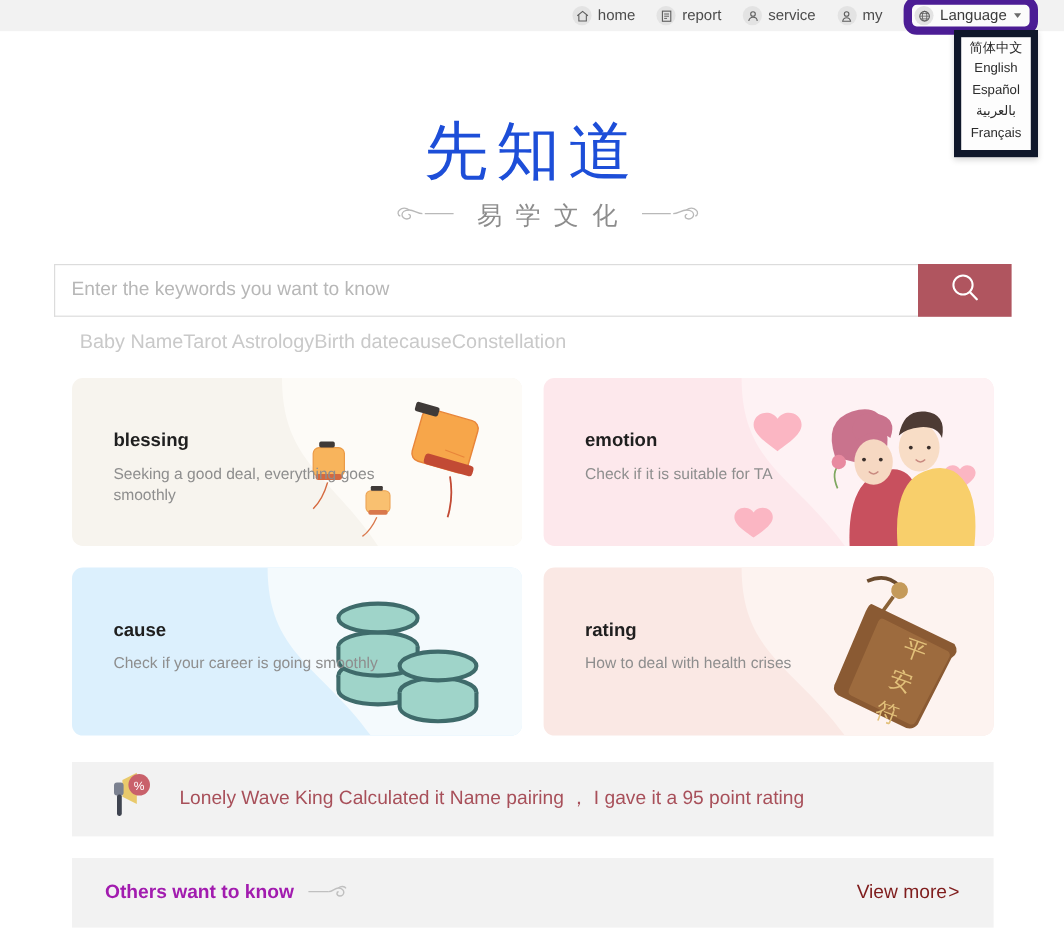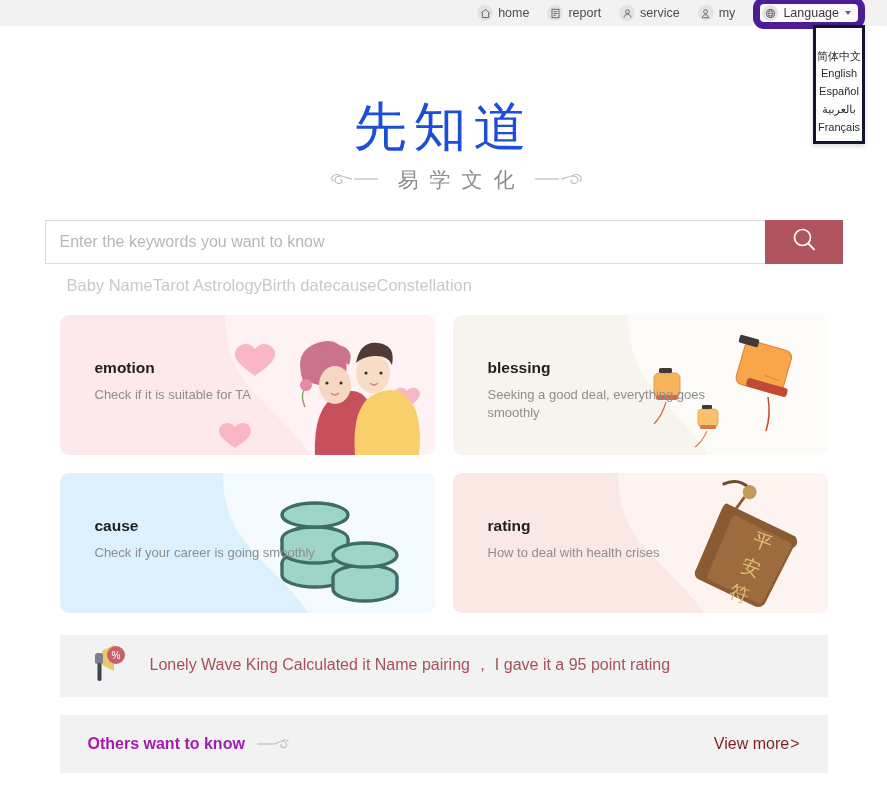--- a/index.html
+++ b/index.html
@@ -50,25 +50,25 @@
   .caret {
     width: 0; height: 0;
     border-left: 3.5px solid transparent;
     border-right: 3.5px solid transparent;
     border-top: 4px solid #6b6b6b;
     margin-left: 1px;
   }
   .lang-menu {
     position: absolute;
     top: 25px; right: 22px;
-    width: 52px;
+    width: 70px;
     background: #fdfdfd;
-    border: 3px solid #0f172a;
+    border: 6px solid #0f172a;
     box-shadow: 0 2px 5px rgba(0,0,0,.16);
-    padding: 19px 0 5px;
+    padding: 0 0 5px;
     z-index: 60;
   }
   .lang-menu div {
     font-size: 11px;
     color: #2b2b2b;
     text-align: center;
     padding: 1.5px 0;
     cursor: pointer;
     line-height: 1.35;
   }
@@ -329,20 +329,54 @@
 
 <div class="tag-row">
   <span class="tag">Baby Name</span>
   <span class="tag">Tarot Astrology</span>
   <span class="tag">Birth date</span>
   <span class="tag">cause</span>
   <span class="tag">Constellation</span>
 </div>
 
 <div class="cards">
+
+  <div class="card" style="background:#f7f4ee">
+    <div class="card-art">
+      <svg width="240" height="140" viewBox="0 0 240 140">
+        <path d="M40 0 C40 70 80 80 120 140 L240 140 L240 0 Z" fill="#fdfbf7"></path>
+        <g>
+          <rect x="152" y="30" width="48" height="45" rx="7" transform="rotate(16 176 52)" fill="#f7a64a"></rect>
+          <rect x="152" y="30" width="48" height="45" rx="7" transform="rotate(16 176 52)" fill="none" stroke="#e8853a" stroke-width="1.2"></rect>
+          <rect x="151" y="22" width="20" height="8" rx="2" transform="rotate(16 161 26)" fill="#3f3a38"></rect>
+          <rect x="158" y="68" width="42" height="9" rx="3" transform="rotate(16 179 72)" fill="#c24a34"></rect>
+          <path d="M180 82 q3 18 -2 34" stroke="#c24a34" stroke-width="1.5" fill="none"></path>
+          <path d="M176 60 l16 6" stroke="#e8853a" stroke-width="1"></path>
+        </g>
+        <g>
+          <rect x="66" y="58" width="26" height="24" rx="5" fill="#f8b45c"></rect>
+          <rect x="66" y="58" width="26" height="24" rx="5" fill="none" stroke="#eb9a46" stroke-width="1"></rect>
+          <rect x="71" y="53" width="13" height="5" rx="1.5" fill="#3f3a38"></rect>
+          <rect x="68" y="80" width="22" height="5" rx="2" fill="#d5693f"></rect>
+          <path d="M78 87 q-4 14 -12 22" stroke="#d5693f" stroke-width="1.2" fill="none"></path>
+        </g>
+        <g>
+          <rect x="110" y="94" width="20" height="18" rx="4" fill="#f9c070"></rect>
+          <rect x="110" y="94" width="20" height="18" rx="4" fill="none" stroke="#eca354" stroke-width=".9"></rect>
+          <rect x="114" y="90" width="10" height="4" rx="1" fill="#3f3a38"></rect>
+          <rect x="112" y="110" width="16" height="4" rx="1.5" fill="#d9784c"></rect>
+          <path d="M119 116 q-5 11 -12 16" stroke="#d9784c" stroke-width="1.1" fill="none"></path>
+        </g>
+      </svg>
+    </div>
+    <div class="card-text">
+      <div class="card-title">blessing</div>
+      <div class="card-desc">Seeking a good deal, everything goes smoothly</div>
+    </div>
+  </div>
 
   <div class="card" style="background:#fde8ec">
     <div class="card-art">
       <svg width="240" height="140" viewBox="0 0 240 140">
         <path d="M30 0 C30 72 74 82 116 140 L240 140 L240 0 Z" fill="#fef2f4"></path>
         <path d="M60 34 c-6 -9 -20 -5 -20 5 c0 9 14 17 20 22 c6 -5 20 -13 20 -22 c0 -10 -14 -14 -20 -5z" fill="#fbb6c3"></path>
         <path d="M40 112 c-5 -7 -16 -4 -16 4 c0 7 11 13 16 17 c5 -4 16 -10 16 -17 c0 -8 -11 -11 -16 -4z" fill="#fbb6c3"></path>
         <path d="M212 76 c-4 -6 -13 -3 -13 3 c0 6 9 11 13 14 c4 -3 13 -8 13 -14 c0 -6 -9 -9 -13 -3z" fill="#fbb6c3"></path>
         <path d="M120 140 q-2 -48 22 -60 q16 -8 26 0 q14 12 12 60z" fill="#c8505e"></path>
         <path d="M108 66 q-10 -30 14 -38 q22 -7 28 12 q6 24 -10 34 z" fill="#c9738d"></path>
@@ -361,54 +395,20 @@
         <path d="M110 92 q-6 -14 2 -20" stroke="#7fa860" stroke-width="1.4" fill="none"></path>
         <circle cx="111" cy="70" r="6" fill="#e88aa0"></circle>
       </svg>
     </div>
     <div class="card-text">
       <div class="card-title">emotion</div>
       <div class="card-desc">Check if it is suitable for TA</div>
     </div>
   </div>
 
-  <div class="card" style="background:#f7f4ee">
-    <div class="card-art">
-      <svg width="240" height="140" viewBox="0 0 240 140">
-        <path d="M40 0 C40 70 80 80 120 140 L240 140 L240 0 Z" fill="#fdfbf7"></path>
-        <g>
-          <rect x="152" y="30" width="48" height="45" rx="7" transform="rotate(16 176 52)" fill="#f7a64a"></rect>
-          <rect x="152" y="30" width="48" height="45" rx="7" transform="rotate(16 176 52)" fill="none" stroke="#e8853a" stroke-width="1.2"></rect>
-          <rect x="151" y="22" width="20" height="8" rx="2" transform="rotate(16 161 26)" fill="#3f3a38"></rect>
-          <rect x="158" y="68" width="42" height="9" rx="3" transform="rotate(16 179 72)" fill="#c24a34"></rect>
-          <path d="M180 82 q3 18 -2 34" stroke="#c24a34" stroke-width="1.5" fill="none"></path>
-          <path d="M176 60 l16 6" stroke="#e8853a" stroke-width="1"></path>
-        </g>
-        <g>
-          <rect x="66" y="58" width="26" height="24" rx="5" fill="#f8b45c"></rect>
-          <rect x="66" y="58" width="26" height="24" rx="5" fill="none" stroke="#eb9a46" stroke-width="1"></rect>
-          <rect x="71" y="53" width="13" height="5" rx="1.5" fill="#3f3a38"></rect>
-          <rect x="68" y="80" width="22" height="5" rx="2" fill="#d5693f"></rect>
-          <path d="M78 87 q-4 14 -12 22" stroke="#d5693f" stroke-width="1.2" fill="none"></path>
-        </g>
-        <g>
-          <rect x="110" y="94" width="20" height="18" rx="4" fill="#f9c070"></rect>
-          <rect x="110" y="94" width="20" height="18" rx="4" fill="none" stroke="#eca354" stroke-width=".9"></rect>
-          <rect x="114" y="90" width="10" height="4" rx="1" fill="#3f3a38"></rect>
-          <rect x="112" y="110" width="16" height="4" rx="1.5" fill="#d9784c"></rect>
-          <path d="M119 116 q-5 11 -12 16" stroke="#d9784c" stroke-width="1.1" fill="none"></path>
-        </g>
-      </svg>
-    </div>
-    <div class="card-text">
-      <div class="card-title">blessing</div>
-      <div class="card-desc">Seeking a good deal, everything goes smoothly</div>
-    </div>
-  </div>
-
   <div class="card" style="background:#dcf0fd">
     <div class="card-art">
       <svg width="240" height="140" viewBox="0 0 240 140">
         <path d="M28 0 C28 72 72 82 114 140 L240 140 L240 0 Z" fill="#f4fafd"></path>
         <g stroke="#3f6b6b" stroke-width="3.4" fill="#9fd4c9">
           <ellipse cx="120" cy="90" rx="33" ry="12"></ellipse>
           <path d="M87 90 v12 a33 12 0 0 0 66 0 v-12" fill="#9fd4c9"></path>
           <ellipse cx="120" cy="66" rx="33" ry="12"></ellipse>
           <path d="M87 66 v12 a33 12 0 0 0 66 0 v-12" fill="#9fd4c9"></path>
           <ellipse cx="120" cy="42" rx="33" ry="12"></ellipse>

